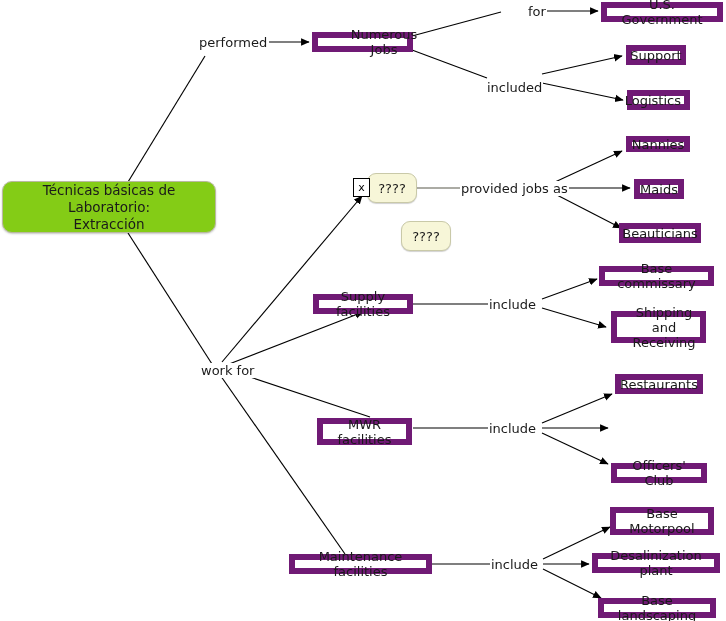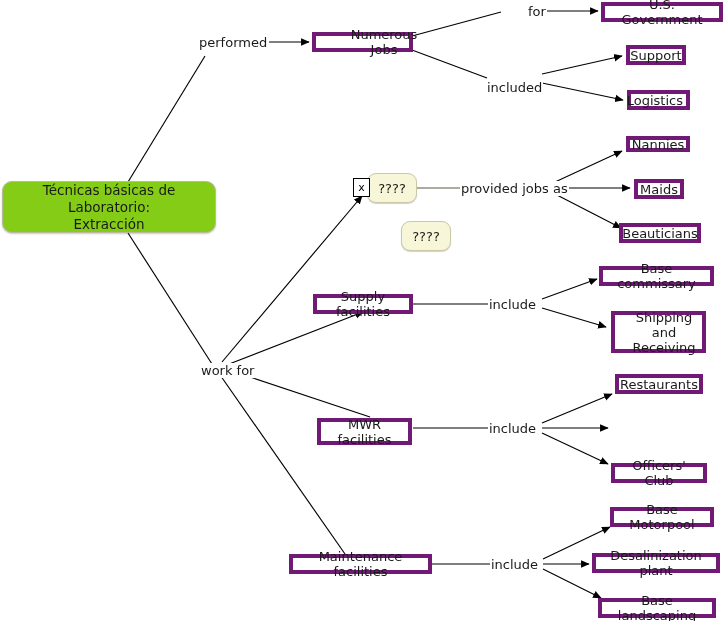--- a/index.html
+++ b/index.html
@@ -31,21 +31,21 @@
     align-items: center;
     justify-content: center;
     text-align: center;
     font-size: 13px;
     line-height: 15px;
     color: #1a1a1a;
     white-space: pre-line;
   }
   .node.rect {
     background: #ffffff;
-    border: 4px solid #701a75;
+    border: 6px solid #701a75;
     padding: 1px 3px;
   }
   .node.rounded {
     background: #f7f6d8;
     border: 1px solid #c9c9a8;
     border-radius: 9px;
     box-shadow: 0 1px 1px rgba(0,0,0,0.18);
   }
   .node.main {
     background: #84cc16;
@@ -194,21 +194,21 @@
   </div>
 
   <div class="node rect" style="left:313px; top:294px; width:100px; height:20px;justify-content:center;">
     <span>Supply facilities</span>
   </div>
 
   <div class="node rect" style="left:599px; top:266px; width:115px; height:20px;">
     <span>Base commissary</span>
   </div>
 
-  <div class="node rect" style="left:611px; top:311px; width:95px; height:42px;padding-left:14px;">
+  <div class="node rect" style="left:611px; top:311px; width:95px; height:32px;padding-left:14px;">
     <span>Shipping and
 Receiving</span>
   </div>
 
   <div class="node rect" style="left:317px; top:418px; width:95px; height:27px;">
     <span>MWR facilities</span>
   </div>
 
   <div class="node rect" style="left:615px; top:374px; width:88px; height:20px;">
     <span>Restaurants</span>
@@ -216,21 +216,21 @@
 
 
   <div class="node rect" style="left:611px; top:463px; width:96px; height:20px;">
     <span>Officers' Club</span>
   </div>
 
   <div class="node rect" style="left:289px; top:554px; width:143px; height:20px;">
     <span>Maintenance facilities</span>
   </div>
 
-  <div class="node rect" style="left:610px; top:507px; width:104px; height:20px;">
+  <div class="node rect" style="left:610px; top:507px; width:104px; height:28px;">
     <span>Base Motorpool</span>
   </div>
 
   <div class="node rect" style="left:592px; top:553px; width:128px; height:20px;">
     <span>Desalinization plant</span>
   </div>
 
   <div class="node rect" style="left:598px; top:598px; width:118px; height:20px;">
     <span>Base landscaping</span>
   </div>

